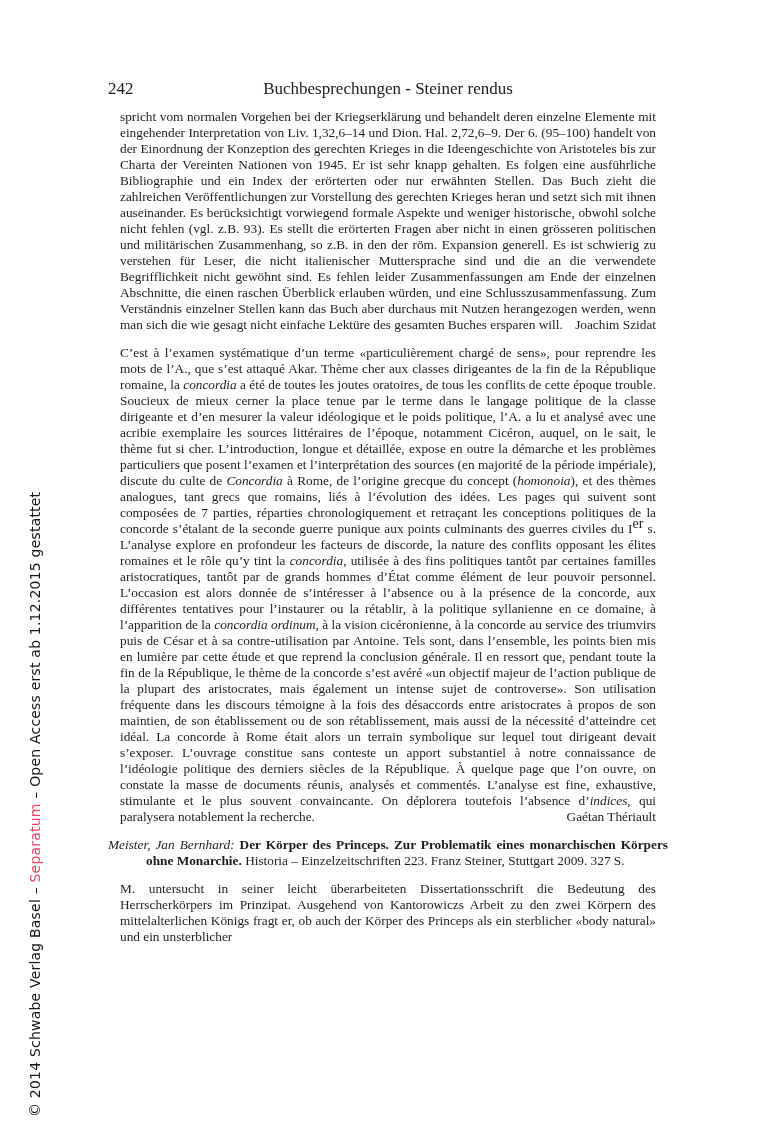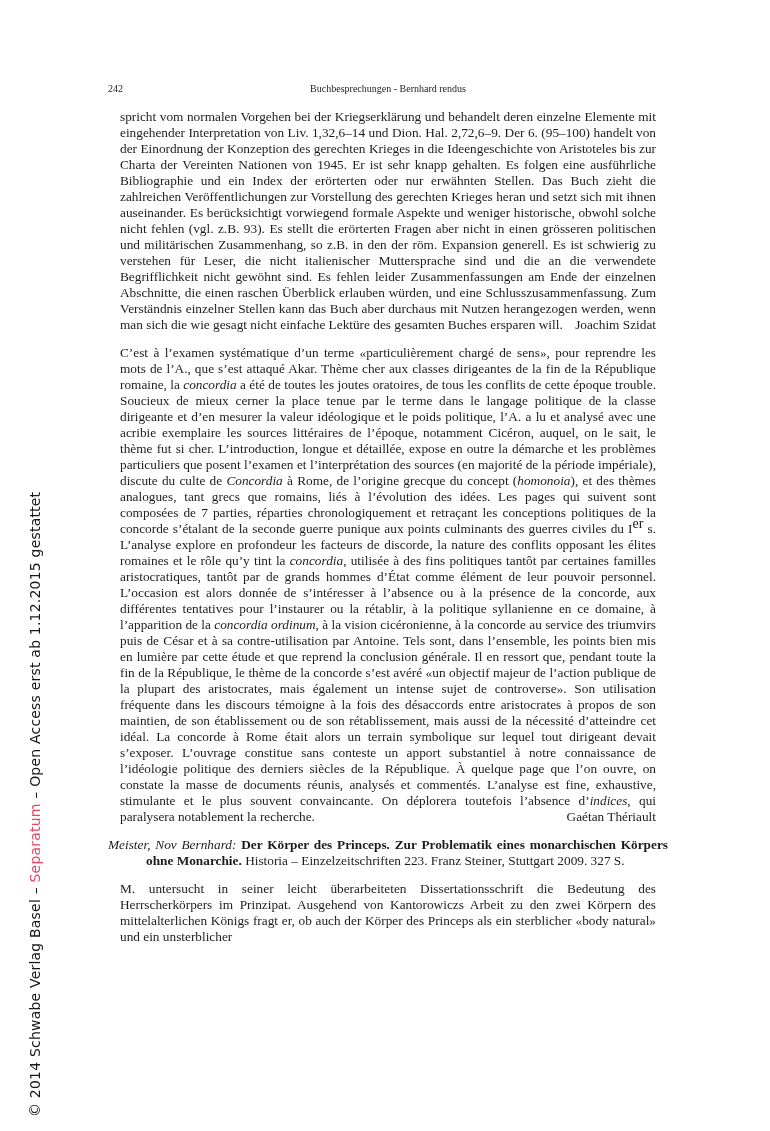--- a/index.html
+++ b/index.html
@@ -18,21 +18,21 @@
   }
   .content {
     position: absolute;
     left: 108px;
     top: 81px;
     width: 560px;
   }
   .page-header {
     position: relative;
     height: 16px;
-    font-size: 10px;
+    font-size: 17px;
     line-height: 16px;
     margin-bottom: 10px;
   }
   .page-number {
     position: absolute;
     left: 0;
     top: 0;
   }
   .running-title {
     display: block;
@@ -81,30 +81,30 @@
 <div class="page">
 
   <div class="margin-notice" style="color: rgb(22, 22, 22);">
     <span>© 2014 Schwabe Verlag Basel – </span><span style="color: rgb(238, 67, 101);">Separatum</span><span> – Open Access erst ab 1.12.2015 gestattet</span>
   </div>
 
   <div class="content">
 
     <div class="page-header">
       <span class="page-number">242</span>
-      <span class="running-title">Buchbesprechungen - Bernhard rendus</span>
+      <span class="running-title">Buchbesprechungen - Steiner rendus</span>
     </div>
 
     <div class="review">
       <p class="review-body"><span><span>spricht vom normalen Vorgehen bei der Kriegserklärung und behandelt deren einzelne Elemente mit eingehender Interpretation von Liv. 1,32,6–14 und Dion. Hal. 2,72,6–9. Der 6. (95–100) handelt von der Einordnung der Konzeption des gerechten Krieges in die Ideengeschichte von Aristoteles bis zur Charta der Vereinten Nationen von 1945. Er ist sehr knapp gehalten. Es folgen eine ausführliche Bibliographie und ein Index der erörterten oder nur erwähnten Stellen. Das Buch zieht die zahlreichen Veröffentlichungen zur Vorstellung des gerechten Krieges heran und setzt sich mit ihnen auseinander. Es berücksichtigt vorwiegend formale Aspekte und weniger historische, obwohl solche nicht fehlen (vgl. z.B. 93). Es stellt die erörterten Fragen aber nicht in einen grösseren politischen und militärischen Zusammenhang, so z.B. in den der röm. Expansion generell. Es ist schwierig zu verstehen für Leser, die nicht italienischer Muttersprache sind und die an die verwendete Begrifflichkeit nicht gewöhnt sind. Es fehlen leider Zusammenfassungen am Ende der einzelnen Abschnitte, die einen raschen Überblick erlauben würden, und eine Schlusszusammenfassung. Zum Verständnis einzelner Stellen kann das Buch aber durchaus mit Nutzen herangezogen werden, wenn man sich die wie gesagt nicht einfache Lektüre des gesamten Buches ersparen will.</span></span><span class="sig">Joachim Szidat</span></p>
     </div>
 
     <div class="review">
       <p class="review-body"><span><span>C’est à l’examen systématique d’un terme «particulièrement chargé de sens», pour reprendre les mots de l’A., que s’est attaqué Akar. Thème cher aux classes dirigeantes de la fin de la République romaine, la </span><span class="r-i">concordia</span><span> a été de toutes les joutes oratoires, de tous les conflits de cette époque trouble. Soucieux de mieux cerner la place tenue par le terme dans le langage politique de la classe dirigeante et d’en mesurer la valeur idéologique et le poids politique, l’A. a lu et analysé avec une acribie exemplaire les sources littéraires de l’époque, notamment Cicéron, auquel, on le sait, le thème fut si cher. L’introduction, longue et détaillée, expose en outre la démarche et les problèmes particuliers que posent l’examen et l’interprétation des sources (en majorité de la période impériale), discute du culte de </span><span class="r-i">Concordia</span><span> à Rome, de l’origine grecque du concept (</span><span class="r-i">homonoia</span><span>), et des thèmes analogues, tant grecs que romains, liés à l’évolution des idées. Les pages qui suivent sont composées de 7 parties, réparties chronologiquement et retraçant les conceptions politiques de la concorde s’étalant de la seconde guerre punique aux points culminants des guerres civiles du I</span><span class="r-sup">er</span><span> s. L’analyse explore en profondeur les facteurs de discorde, la nature des conflits opposant les élites romaines et le rôle qu’y tint la </span><span class="r-i">concordia</span><span>, utilisée à des fins politiques tantôt par certaines familles aristocratiques, tantôt par de grands hommes d’État comme élément de leur pouvoir personnel. L’occasion est alors donnée de s’intéresser à l’absence ou à la présence de la concorde, aux différentes tentatives pour l’instaurer ou la rétablir, à la politique syllanienne en ce domaine, à l’apparition de la </span><span class="r-i">concordia ordinum</span><span>, à la vision cicéronienne, à la concorde au service des triumvirs puis de César et à sa contre-utilisation par Antoine. Tels sont, dans l’ensemble, les points bien mis en lumière par cette étude et que reprend la conclusion générale. Il en ressort que, pendant toute la fin de la République, le thème de la concorde s’est avéré «un objectif majeur de l’action publique de la plupart des aristocrates, mais également un intense sujet de controverse». Son utilisation fréquente dans les discours témoigne à la fois des désaccords entre aristocrates à propos de son maintien, de son établissement ou de son rétablissement, mais aussi de la nécessité d’atteindre cet idéal. La concorde à Rome était alors un terrain symbolique sur lequel tout dirigeant devait s’exposer. L’ouvrage constitue sans conteste un apport substantiel à notre connaissance de l’idéologie politique des derniers siècles de la République. À quelque page que l’on ouvre, on constate la masse de documents réunis, analysés et commentés. L’analyse est fine, exhaustive, stimulante et le plus souvent convaincante. On déplorera toutefois l’absence d’</span><span class="r-i">indices</span><span>, qui paralysera notablement la recherche.</span></span><span class="sig">Gaétan Thériault</span></p>
     </div>
 
     <div class="review">
-      <p class="review-heading"><span><span class="r-i">Meister, Nov Bernhard: </span><span class="r-b">Der Körper des Princeps. Zur Problematik eines monarchischen Körpers ohne Monarchie. </span><span>Historia – Einzelzeitschriften 223. Franz Steiner, Stuttgart 2009. 327 S.</span></span></p>
+      <p class="review-heading"><span><span class="r-i">Meister, Jan Bernhard: </span><span class="r-b">Der Körper des Princeps. Zur Problematik eines monarchischen Körpers ohne Monarchie. </span><span>Historia – Einzelzeitschriften 223. Franz Steiner, Stuttgart 2009. 327 S.</span></span></p>
       <p class="review-body"><span><span>M. untersucht in seiner leicht überarbeiteten Dissertationsschrift die Bedeutung des Herrscherkörpers im Prinzipat. Ausgehend von Kantorowiczs Arbeit zu den zwei Körpern des mittelalterlichen Königs fragt er, ob auch der Körper des Princeps als ein sterblicher «body natural» und ein unsterblicher</span></span></p>
     </div>
 
   </div>
 </div>
 
 </body></html>

